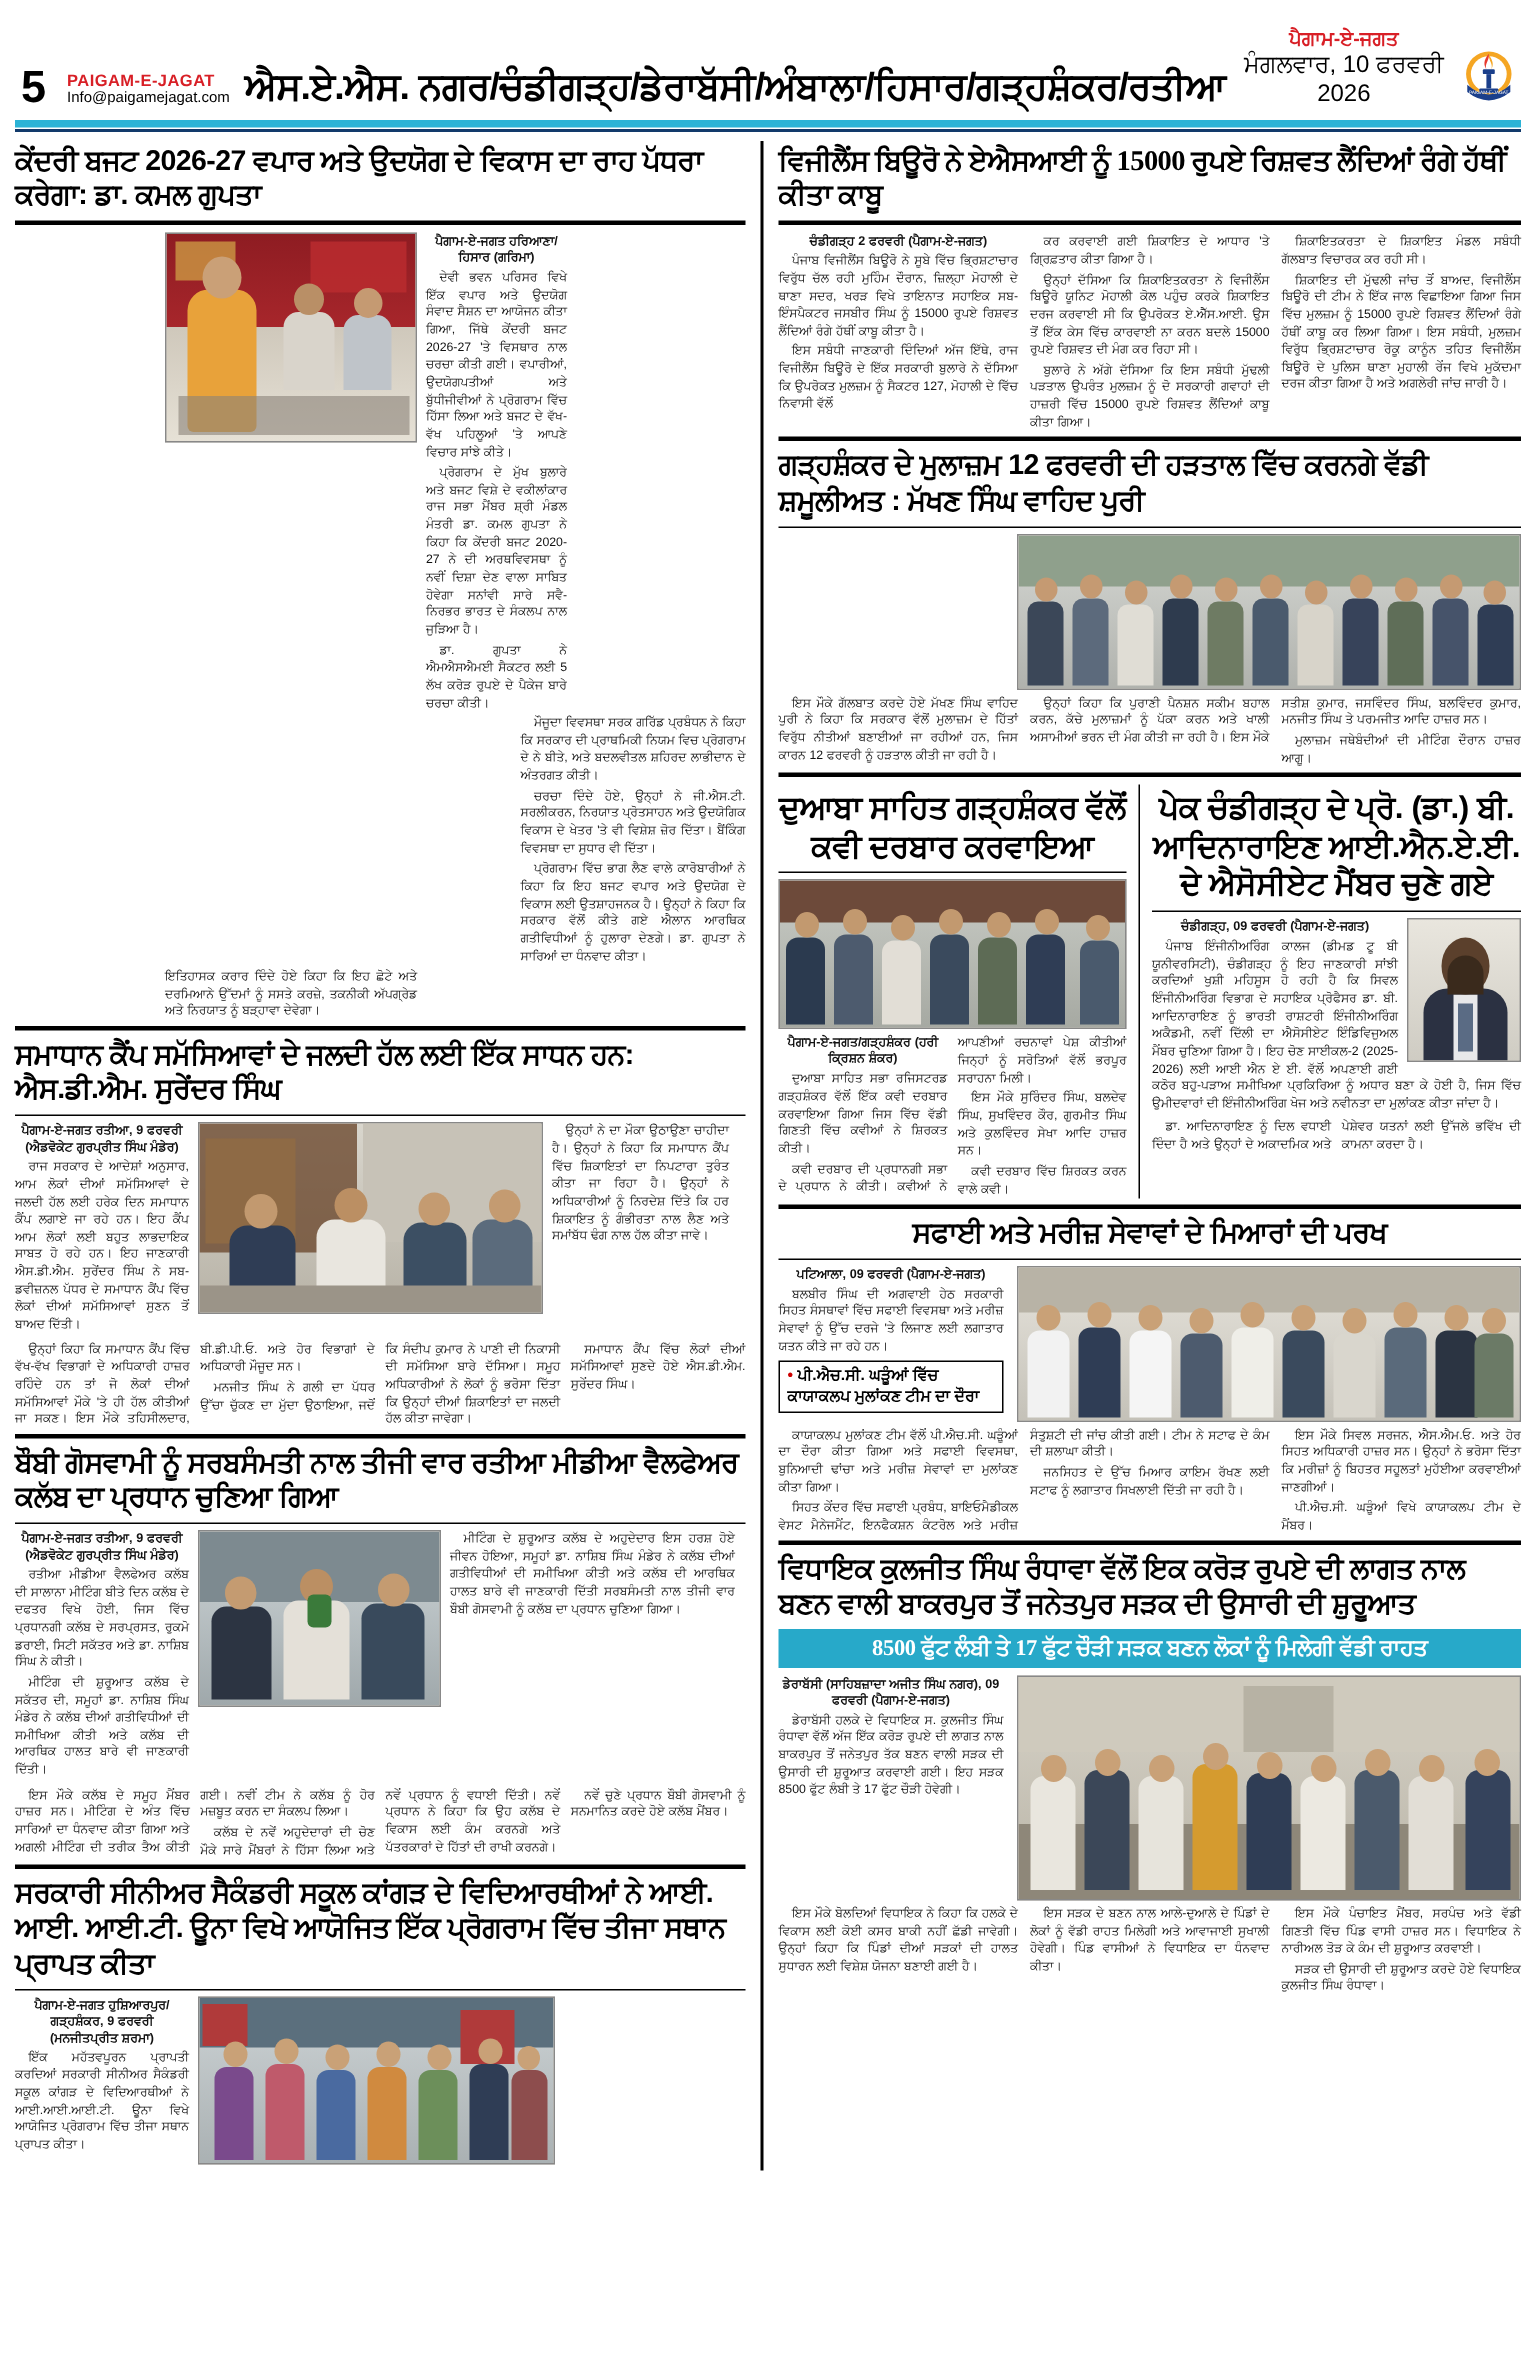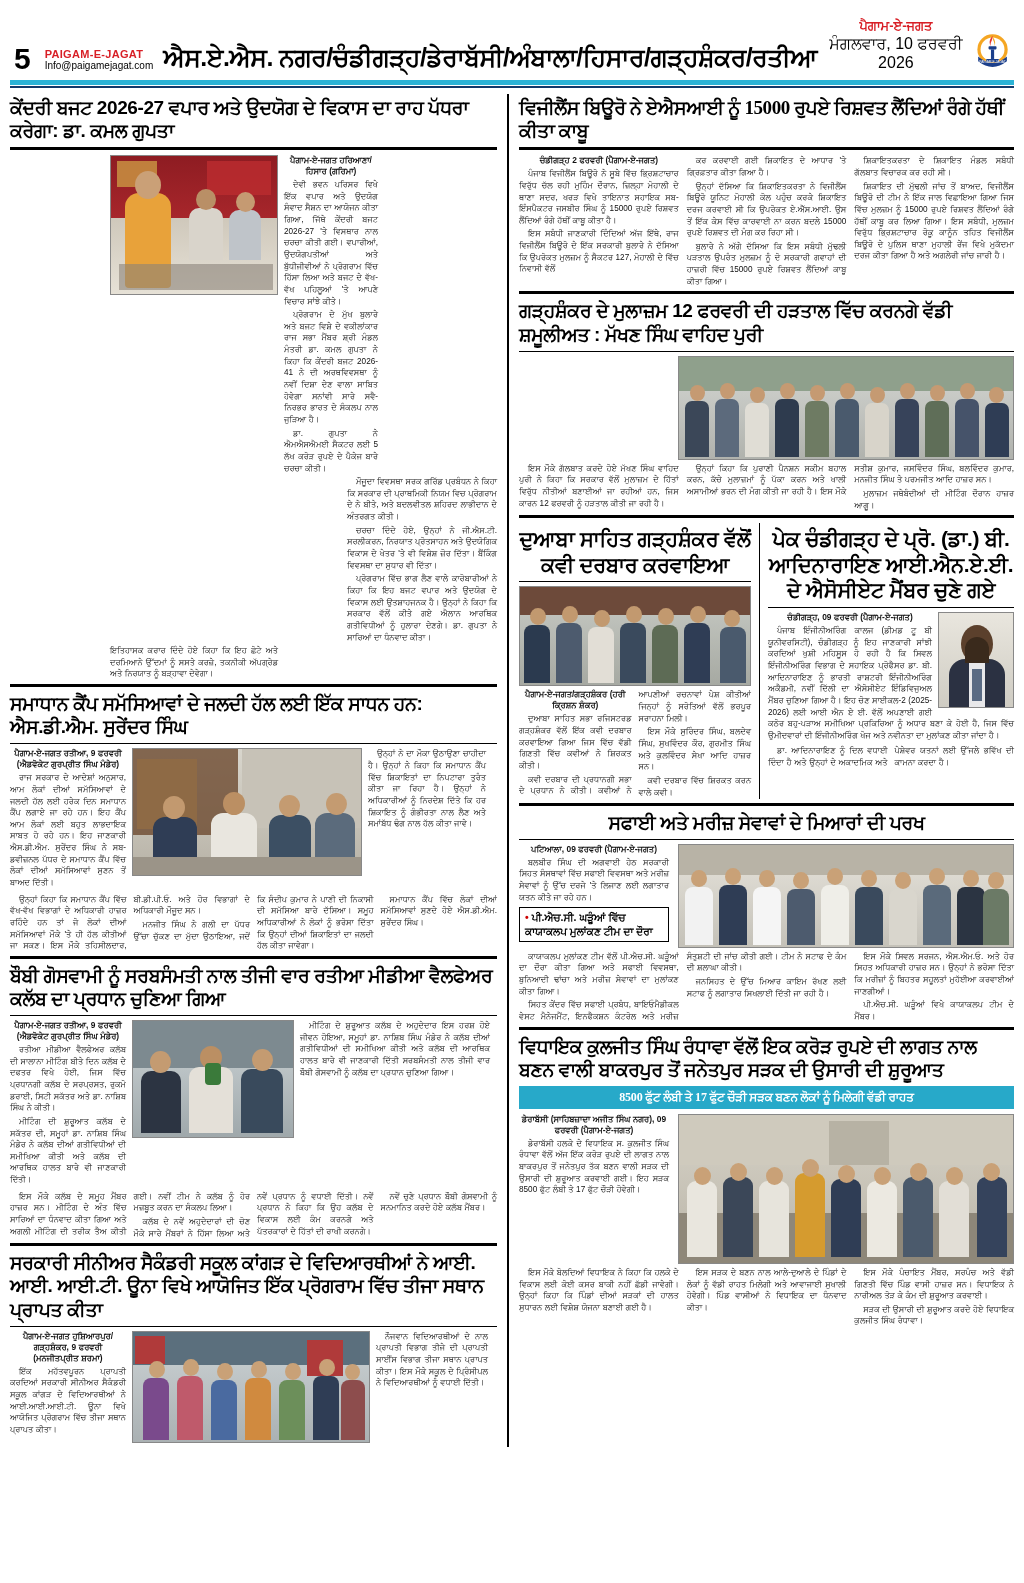--- a/index.html
+++ b/index.html
@@ -91,21 +91,21 @@
     display:block;
   }
   .photo .sky { position:absolute; left:0; right:0; top:0; height:42%; }
   .photo .ground { position:absolute; left:0; right:0; bottom:0; height:58%; }
   .ppl { position:absolute; bottom:0; }
   .head { position:absolute; border-radius:50%; }
 
   
   .banner-cyan {
     background: #27a9c9; color: #fff; font-weight: bold;
-    font-size: 12px; text-align: center; padding: 4px 6px;
+    font-size: 15px; text-align: center; padding: 4px 6px;
     letter-spacing: -.2px; margin: 4px 0 5px 0;
     font-family: "Liberation Serif", serif;
   }
   .bullet-box {
     border: 1px solid #000; padding: 3px 5px; margin: 4px 0;
     font-size: 10.5px; font-weight: bold; line-height:1.3;
   }
   .bullet-box .dot { color:#c00; }
 
   .float-img-l { float:left; margin: 0 6px 3px 0; }
@@ -162,21 +162,21 @@
             <div class="ppl" style="left:78px;bottom:34px;width:34px;height:52px;background:#d9d4cb;border-radius:10px 10px 0 0"></div>
             <div class="head" style="left:85px;bottom:84px;width:20px;height:21px;background:#b98f66"></div>
             <div class="ppl" style="left:118px;bottom:34px;width:32px;height:50px;background:#bfc4c9;border-radius:10px 10px 0 0"></div>
             <div class="head" style="left:125px;bottom:82px;width:19px;height:20px;background:#c59a72"></div>
             <div style="position:absolute;left:8px;bottom:4px;right:4px;height:26px;background:#8a8278;opacity:.6"></div>
           </div>
           <div class="bodytxt" style="column-count:1;width:94px;float:left">
             <p class="dateline">ਪੈਗਾਮ-ਏ-ਜਗਤ
 ਹਰਿਆਣਾ/ਹਿਸਾਰ (ਗਰਿਮਾ)</p>
             <p>ਦੇਵੀ ਭਵਨ ਪਰਿਸਰ ਵਿਖੇ ਇੱਕ ਵਪਾਰ ਅਤੇ ਉਦਯੋਗ ਸੰਵਾਦ ਸੈਸ਼ਨ ਦਾ ਆਯੋਜਨ ਕੀਤਾ ਗਿਆ, ਜਿੱਥੇ ਕੇਂਦਰੀ ਬਜਟ 2026-27 'ਤੇ ਵਿਸਥਾਰ ਨਾਲ ਚਰਚਾ ਕੀਤੀ ਗਈ। ਵਪਾਰੀਆਂ, ਉਦਯੋਗਪਤੀਆਂ ਅਤੇ ਬੁੱਧੀਜੀਵੀਆਂ ਨੇ ਪ੍ਰੋਗਰਾਮ ਵਿੱਚ ਹਿੱਸਾ ਲਿਆ ਅਤੇ ਬਜਟ ਦੇ ਵੱਖ-ਵੱਖ ਪਹਿਲੂਆਂ 'ਤੇ ਆਪਣੇ ਵਿਚਾਰ ਸਾਂਝੇ ਕੀਤੇ।</p>
-            <p>ਪ੍ਰੋਗਰਾਮ ਦੇ ਮੁੱਖ ਬੁਲਾਰੇ ਅਤੇ ਬਜਟ ਵਿਸ਼ੇ ਦੇ ਵਕੀਲਾਂਕਾਰ ਰਾਜ ਸਭਾ ਮੈਂਬਰ ਸ਼੍ਰੀ ਮੰਡਲ ਮੰਤਰੀ ਡਾ. ਕਮਲ ਗੁਪਤਾ ਨੇ ਕਿਹਾ ਕਿ ਕੇਂਦਰੀ ਬਜਟ 2026-41 ਨੇ ਦੀ ਅਰਥਵਿਵਸਥਾ ਨੂੰ ਨਵੀਂ ਦਿਸ਼ਾ ਦੇਣ ਵਾਲਾ ਸਾਬਿਤ ਹੋਵੇਗਾ ਸਨਾਂਵੀ ਸਾਰੇ ਸਵੈ-ਨਿਰਭਰ ਭਾਰਤ ਦੇ ਸੰਕਲਪ ਨਾਲ ਜੁੜਿਆ ਹੈ।</p>
+            <p>ਪ੍ਰੋਗਰਾਮ ਦੇ ਮੁੱਖ ਬੁਲਾਰੇ ਅਤੇ ਬਜਟ ਵਿਸ਼ੇ ਦੇ ਵਕੀਲਾਂਕਾਰ ਰਾਜ ਸਭਾ ਮੈਂਬਰ ਸ਼੍ਰੀ ਮੰਡਲ ਮੰਤਰੀ ਡਾ. ਕਮਲ ਗੁਪਤਾ ਨੇ ਕਿਹਾ ਕਿ ਕੇਂਦਰੀ ਬਜਟ 2020-27 ਨੇ ਦੀ ਅਰਥਵਿਵਸਥਾ ਨੂੰ ਨਵੀਂ ਦਿਸ਼ਾ ਦੇਣ ਵਾਲਾ ਸਾਬਿਤ ਹੋਵੇਗਾ ਸਨਾਂਵੀ ਸਾਰੇ ਸਵੈ-ਨਿਰਭਰ ਭਾਰਤ ਦੇ ਸੰਕਲਪ ਨਾਲ ਜੁੜਿਆ ਹੈ।</p>
             <p>ਡਾ. ਗੁਪਤਾ ਨੇ ਐਮਐਸਐਮਈ ਸੈਕਟਰ ਲਈ 5 ਲੱਖ ਕਰੋੜ ਰੁਪਏ ਦੇ ਪੈਕੇਜ ਬਾਰੇ ਚਰਚਾ ਕੀਤੀ।</p>
           </div>
           <div class="bodytxt" style="column-count:1;width:150px;float:right">
             <p>ਮੌਜੂਦਾ ਵਿਵਸਥਾ ਸਰਕ ਗਰਿੱਡ ਪ੍ਰਬੰਧਨ ਨੇ ਕਿਹਾ ਕਿ ਸਰਕਾਰ ਦੀ ਪ੍ਰਾਥਮਿਕੀ ਨਿਯਮ ਵਿਚ ਪ੍ਰੋਗਰਾਮ ਦੇ ਨੇ ਬੀਤੇ, ਅਤੇ ਬਦਲਵੀਤਲ ਸ਼ਹਿਰਦ ਲਾਭੀਦਾਨ ਦੇ ਅੰਤਰਗਤ ਕੀਤੀ।</p>
             <p>ਚਰਚਾ ਦਿੰਦੇ ਹੋਏ, ਉਨ੍ਹਾਂ ਨੇ ਜੀ.ਐਸ.ਟੀ. ਸਰਲੀਕਰਨ, ਨਿਰਯਾਤ ਪ੍ਰੋਤਸਾਹਨ ਅਤੇ ਉਦਯੋਗਿਕ ਵਿਕਾਸ ਦੇ ਖੇਤਰ 'ਤੇ ਵੀ ਵਿਸ਼ੇਸ਼ ਜ਼ੋਰ ਦਿੱਤਾ। ਬੈਂਕਿੰਗ ਵਿਵਸਥਾ ਦਾ ਸੁਧਾਰ ਵੀ ਦਿੱਤਾ।</p>
             <p>ਪ੍ਰੋਗਰਾਮ ਵਿੱਚ ਭਾਗ ਲੈਣ ਵਾਲੇ ਕਾਰੋਬਾਰੀਆਂ ਨੇ ਕਿਹਾ ਕਿ ਇਹ ਬਜਟ ਵਪਾਰ ਅਤੇ ਉਦਯੋਗ ਦੇ ਵਿਕਾਸ ਲਈ ਉਤਸ਼ਾਹਜਨਕ ਹੈ। ਉਨ੍ਹਾਂ ਨੇ ਕਿਹਾ ਕਿ ਸਰਕਾਰ ਵੱਲੋਂ ਕੀਤੇ ਗਏ ਐਲਾਨ ਆਰਥਿਕ ਗਤੀਵਿਧੀਆਂ ਨੂੰ ਹੁਲਾਰਾ ਦੇਣਗੇ। ਡਾ. ਗੁਪਤਾ ਨੇ ਸਾਰਿਆਂ ਦਾ ਧੰਨਵਾਦ ਕੀਤਾ।</p>
           </div>
         </div>
         <div class="bodytxt" style="margin-left:100px;width:168px;">ਇਤਿਹਾਸਕ ਕਰਾਰ ਦਿੰਦੇ ਹੋਏ ਕਿਹਾ ਕਿ ਇਹ ਛੋਟੇ ਅਤੇ ਦਰਮਿਆਨੇ ਉੱਦਮਾਂ ਨੂੰ ਸਸਤੇ ਕਰਜ਼ੇ, ਤਕਨੀਕੀ ਅੱਪਗ੍ਰੇਡ ਅਤੇ ਨਿਰਯਾਤ ਨੂੰ ਬੜ੍ਹਾਵਾ ਦੇਵੇਗਾ।</div>
       </div>
@@ -278,23 +278,20 @@
             <div class="ppl" style="left:78px;bottom:2px;width:26px;height:60px;background:#4a6aa0;border-radius:8px 8px 0 0"></div>
             <div class="head" style="left:84px;bottom:62px;width:16px;height:17px;background:#c9a177"></div>
             <div class="ppl" style="left:112px;bottom:2px;width:26px;height:62px;background:#d08a3f;border-radius:8px 8px 0 0"></div>
             <div class="head" style="left:118px;bottom:64px;width:16px;height:17px;background:#c9a177"></div>
             <div class="ppl" style="left:146px;bottom:2px;width:26px;height:60px;background:#6c8f5a;border-radius:8px 8px 0 0"></div>
             <div class="head" style="left:152px;bottom:62px;width:16px;height:17px;background:#c9a177"></div>
             <div class="ppl" style="left:180px;bottom:2px;width:26px;height:64px;background:#2f3d55;border-radius:8px 8px 0 0"></div>
             <div class="head" style="left:186px;bottom:66px;width:16px;height:17px;background:#c9a177"></div>
             <div class="ppl" style="right:4px;bottom:2px;width:24px;height:60px;background:#8d4d4d;border-radius:8px 8px 0 0"></div>
             <div class="head" style="right:9px;bottom:62px;width:15px;height:16px;background:#c9a177"></div>
-          </div>
-          <div class="bodytxt" style="width:112px;float:left">
-            <p>ਨੌਜਵਾਨ ਵਿਦਿਆਰਥੀਆਂ ਦੇ ਨਾਲ ਪ੍ਰਾਪਤੀ ਵਿਭਾਗ ਤੀਜੇ ਦੀ ਪ੍ਰਾਪਤੀ ਸਾਈਂਸ ਵਿਭਾਗ ਤੀਜਾ ਸਥਾਨ ਪ੍ਰਾਪਤ ਕੀਤਾ। ਇਸ ਮੌਕੇ ਸਕੂਲ ਦੇ ਪ੍ਰਿੰਸੀਪਲ ਨੇ ਵਿਦਿਆਰਥੀਆਂ ਨੂੰ ਵਧਾਈ ਦਿੱਤੀ।</p>
           </div>
         </div>
 
       </div>
 
     </div>
 
     <div class="vdiv"></div>
 
     <div class="col-right">

